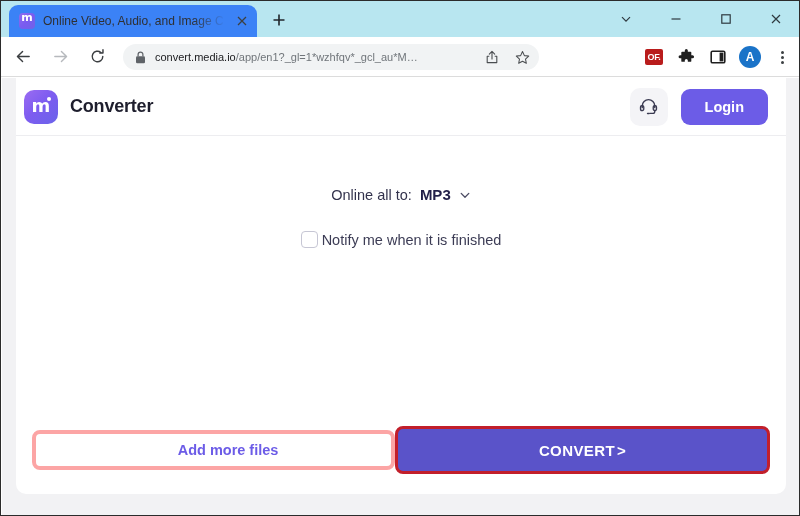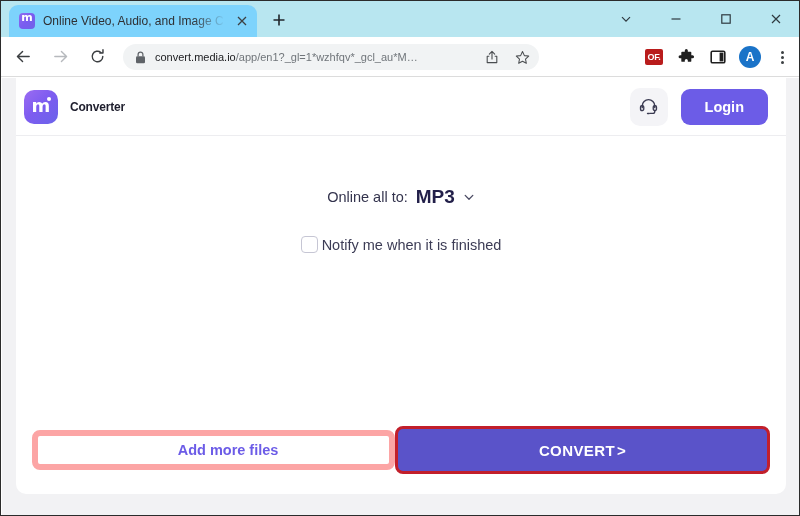--- a/index.html
+++ b/index.html
@@ -20,21 +20,21 @@
   
   .tabstrip {
     position: absolute; left: 0; top: 0; width: 800px; height: 36px;
     background: #b8e6f0;
     display: flex; align-items: flex-end;
   }
   .tab {
     position: relative;
     margin-left: 8px;
     height: 32px; width: 248px;
-    background: #7dd3fc;
+    background: #3b82f6;
     border-radius: 9px 9px 0 0;
     display: flex; align-items: center;
     padding: 0 6px 0 10px;
     gap: 8px;
   }
   .tab-favicon {
     width: 16px; height: 16px; flex: 0 0 16px;
     border-radius: 4px;
     background: linear-gradient(135deg,#8f6df0 0%,#7a5cf0 50%,#6f63e8 100%);
     position: relative;
@@ -164,21 +164,21 @@
     display: flex; align-items: center; justify-content: center;
     font-family: "DejaVu Sans", sans-serif;
     font-size: 18px; font-weight: bold; color: #ffffff;
     padding-bottom: 2px;
   }
   .brand-logo .dot {
     position: absolute; right: 7px; top: 7px;
     width: 4px; height: 4px; border-radius: 50%; background: #ffffff;
   }
   .brand-name {
-    font-size: 12px; font-weight: bold; color: #1e1e2d;
+    font-size: 18px; font-weight: bold; color: #1e1e2d;
     letter-spacing: -0.2px;
   }
   .header-right {
     margin-left: auto; display: flex; align-items: center; gap: 13px;
   }
   .support-btn {
     width: 38px; height: 38px; border-radius: 10px;
     background: #f4f4f7;
     display: flex; align-items: center; justify-content: center;
     color: #3b3b52;
@@ -203,42 +203,42 @@
     font-size: 15px; color: #62627a;
   }
 
   
   .convert-row {
     margin-top: 50px; text-align: center;
     font-size: 14.5px; color: #33334d;
     display: flex; align-items: center; justify-content: center; gap: 8px;
   }
   .convert-row .fmt {
-    font-weight: bold; color: #221f49; font-size: 19px;
+    font-weight: bold; color: #221f49; font-size: 15px;
   }
   .chev { display: inline-flex; align-items: center; color: #4b4b63; }
 
   .notify-row {
     margin-top: 28px;
     display: flex; align-items: center; justify-content: center; gap: 4px;
   }
   .checkbox {
     width: 17px; height: 17px; border-radius: 4px;
     border: 1px solid #c6c6d4; background: #ffffff;
   }
   .notify-label { font-size: 14.5px; color: #3c3c55; }
 
   
   .actions {
     position: absolute; left: 0; bottom: 20px; width: 770px;
     display: flex; align-items: center; padding: 0 16px;
   }
   .add-btn {
     width: 364px; height: 40px; border-radius: 8px;
-    border: 6px solid #fca5a5; background: #ffffff;
+    border: 4px solid #fca5a5; background: #ffffff;
     color: #6c5ce7; font-size: 14.5px; font-weight: bold;
     display: flex; align-items: center; justify-content: center;
     cursor: pointer;
     font-family: "Liberation Sans", sans-serif;
     padding-left: 29px;
   }
   .convert-wrap {
     margin-left: auto;
     width: 376px; height: 48px;
     border: 3px solid #c21f2b;

